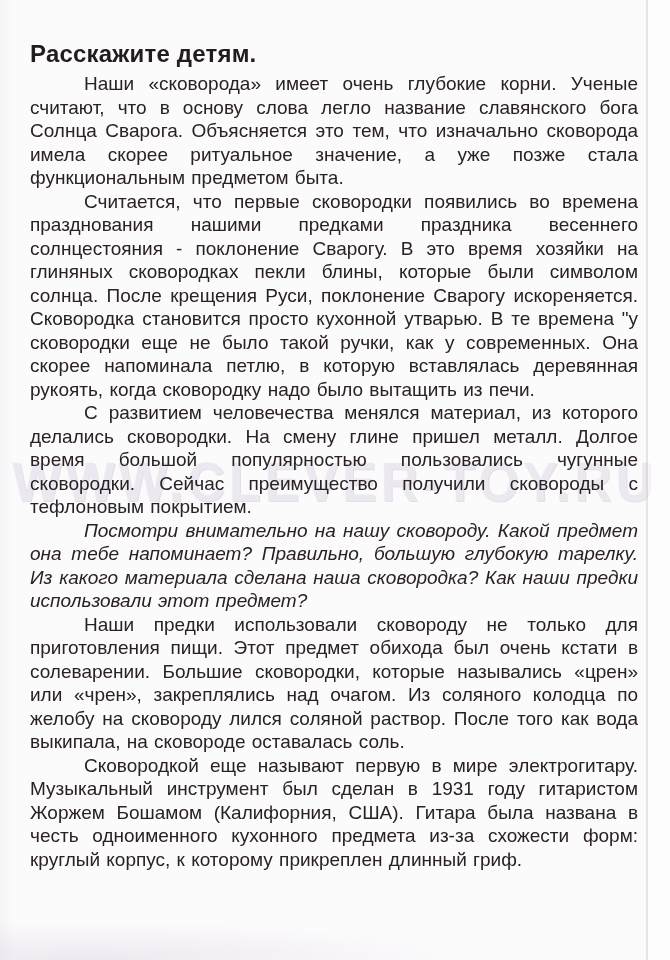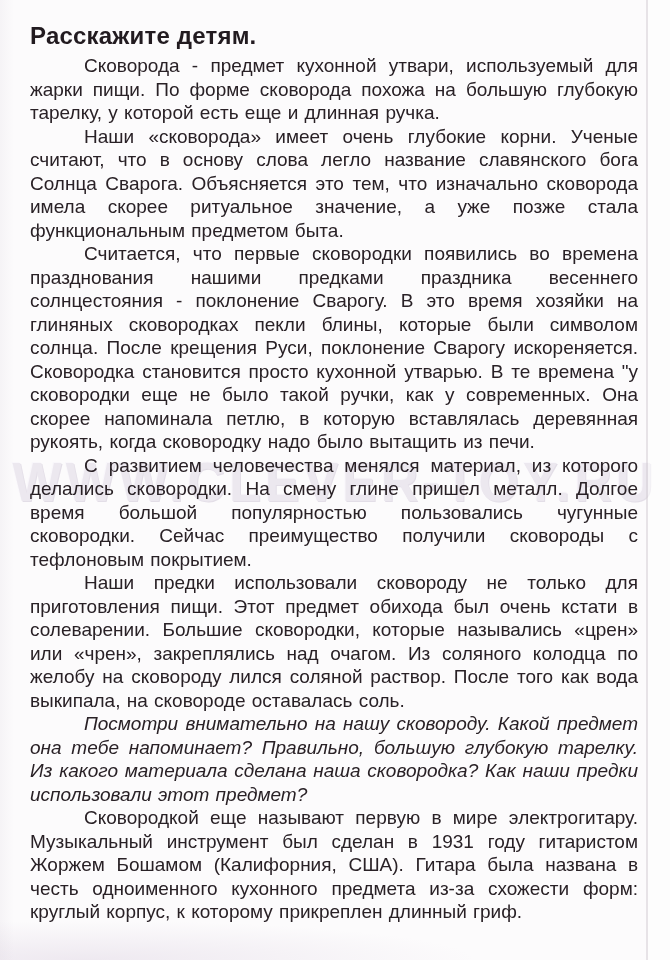--- a/index.html
+++ b/index.html
@@ -13,21 +13,21 @@
     height: 960px;
     margin: 0 auto;
     background: #fcfbfc;
     overflow: hidden;
     font-family: "Liberation Sans", sans-serif;
     color: #292126;
   }
   .content {
     position: relative;
     z-index: 2;
-    padding: 22px 32px 0 30px;
+    padding: 40px 32px 0 30px;
   }
   h1.title {
     margin: 0 0 4px 0;
     font-size: 24px;
     line-height: 28px;
     font-weight: bold;
     color: #221b20;
     letter-spacing: 0.2px;
   }
   p.body {
@@ -100,31 +100,30 @@
 <body>
 
 <div class="page">
 
   <div class="watermark">WWW.CLEVER-TOY.RU</div>
 
   <div class="content">
 
     <h1 class="title">Расскажите детям.</h1>
 
-    <p class="body">Сковорода - предмет кухонной утвари, используемый для жарки пищи. По форме сковорода похожа на большую глубокую тарелку, у которой есть еще и длинная ручка.</p>
 
     <p class="body">Наши «сковорода» имеет очень глубокие корни. Ученые считают, что в основу слова легло название славянского бога Солнца Сварога. Объясняется это тем, что изначально сковорода имела скорее ритуальное значение, а уже позже стала функциональным предметом быта.</p>
 
     <p class="body">Считается, что первые сковородки появились во времена празднования нашими предками праздника весеннего солнцестояния - поклонение Сварогу. В это время хозяйки на глиняных сковородках пекли блины, которые были символом солнца. После крещения Руси, поклонение Сварогу искореняется. Сковородка становится просто кухонной утварью. В те времена "у сковородки еще не было такой ручки, как у современных. Она скорее напоминала петлю, в которую вставлялась деревянная рукоять, когда сковородку надо было вытащить из печи.</p>
 
     <p class="body">С развитием человечества менялся материал, из которого делались сковородки. На смену глине пришел металл. Долгое время большой популярностью пользовались чугунные сковородки. Сейчас преимущество получили сковороды с тефлоновым покрытием.</p>
 
+    <p class="body italic">Посмотри внимательно на нашу сковороду. Какой предмет она тебе напоминает? Правильно, большую глубокую тарелку. Из какого материала сделана наша сковородка? Как наши предки использовали этот предмет?</p>
+
     <p class="body">Наши предки использовали сковороду не только для приготовления пищи. Этот предмет обихода был очень кстати в солеварении. Большие сковородки, которые назывались «црен» или «чрен», закреплялись над очагом. Из соляного колодца по желобу на сковороду лился соляной раствор. После того как вода выкипала, на сковороде оставалась соль.</p>
-
-    <p class="body italic">Посмотри внимательно на нашу сковороду. Какой предмет она тебе напоминает? Правильно, большую глубокую тарелку. Из какого материала сделана наша сковородка? Как наши предки использовали этот предмет?</p>
 
 
     <p class="body">Сковородкой еще называют первую в мире электрогитару. Музыкальный инструмент был сделан в 1931 году гитаристом Жоржем Бошамом (Калифорния, США). Гитара была названа в честь одноименного кухонного предмета из-за схожести форм: круглый корпус, к которому прикреплен длинный гриф.</p>
 
   </div>
 
   <div class="scan-edge-right"></div>
   <div class="scan-noise-bottom"></div>
   <div class="scan-noise-topleft"></div>
 

